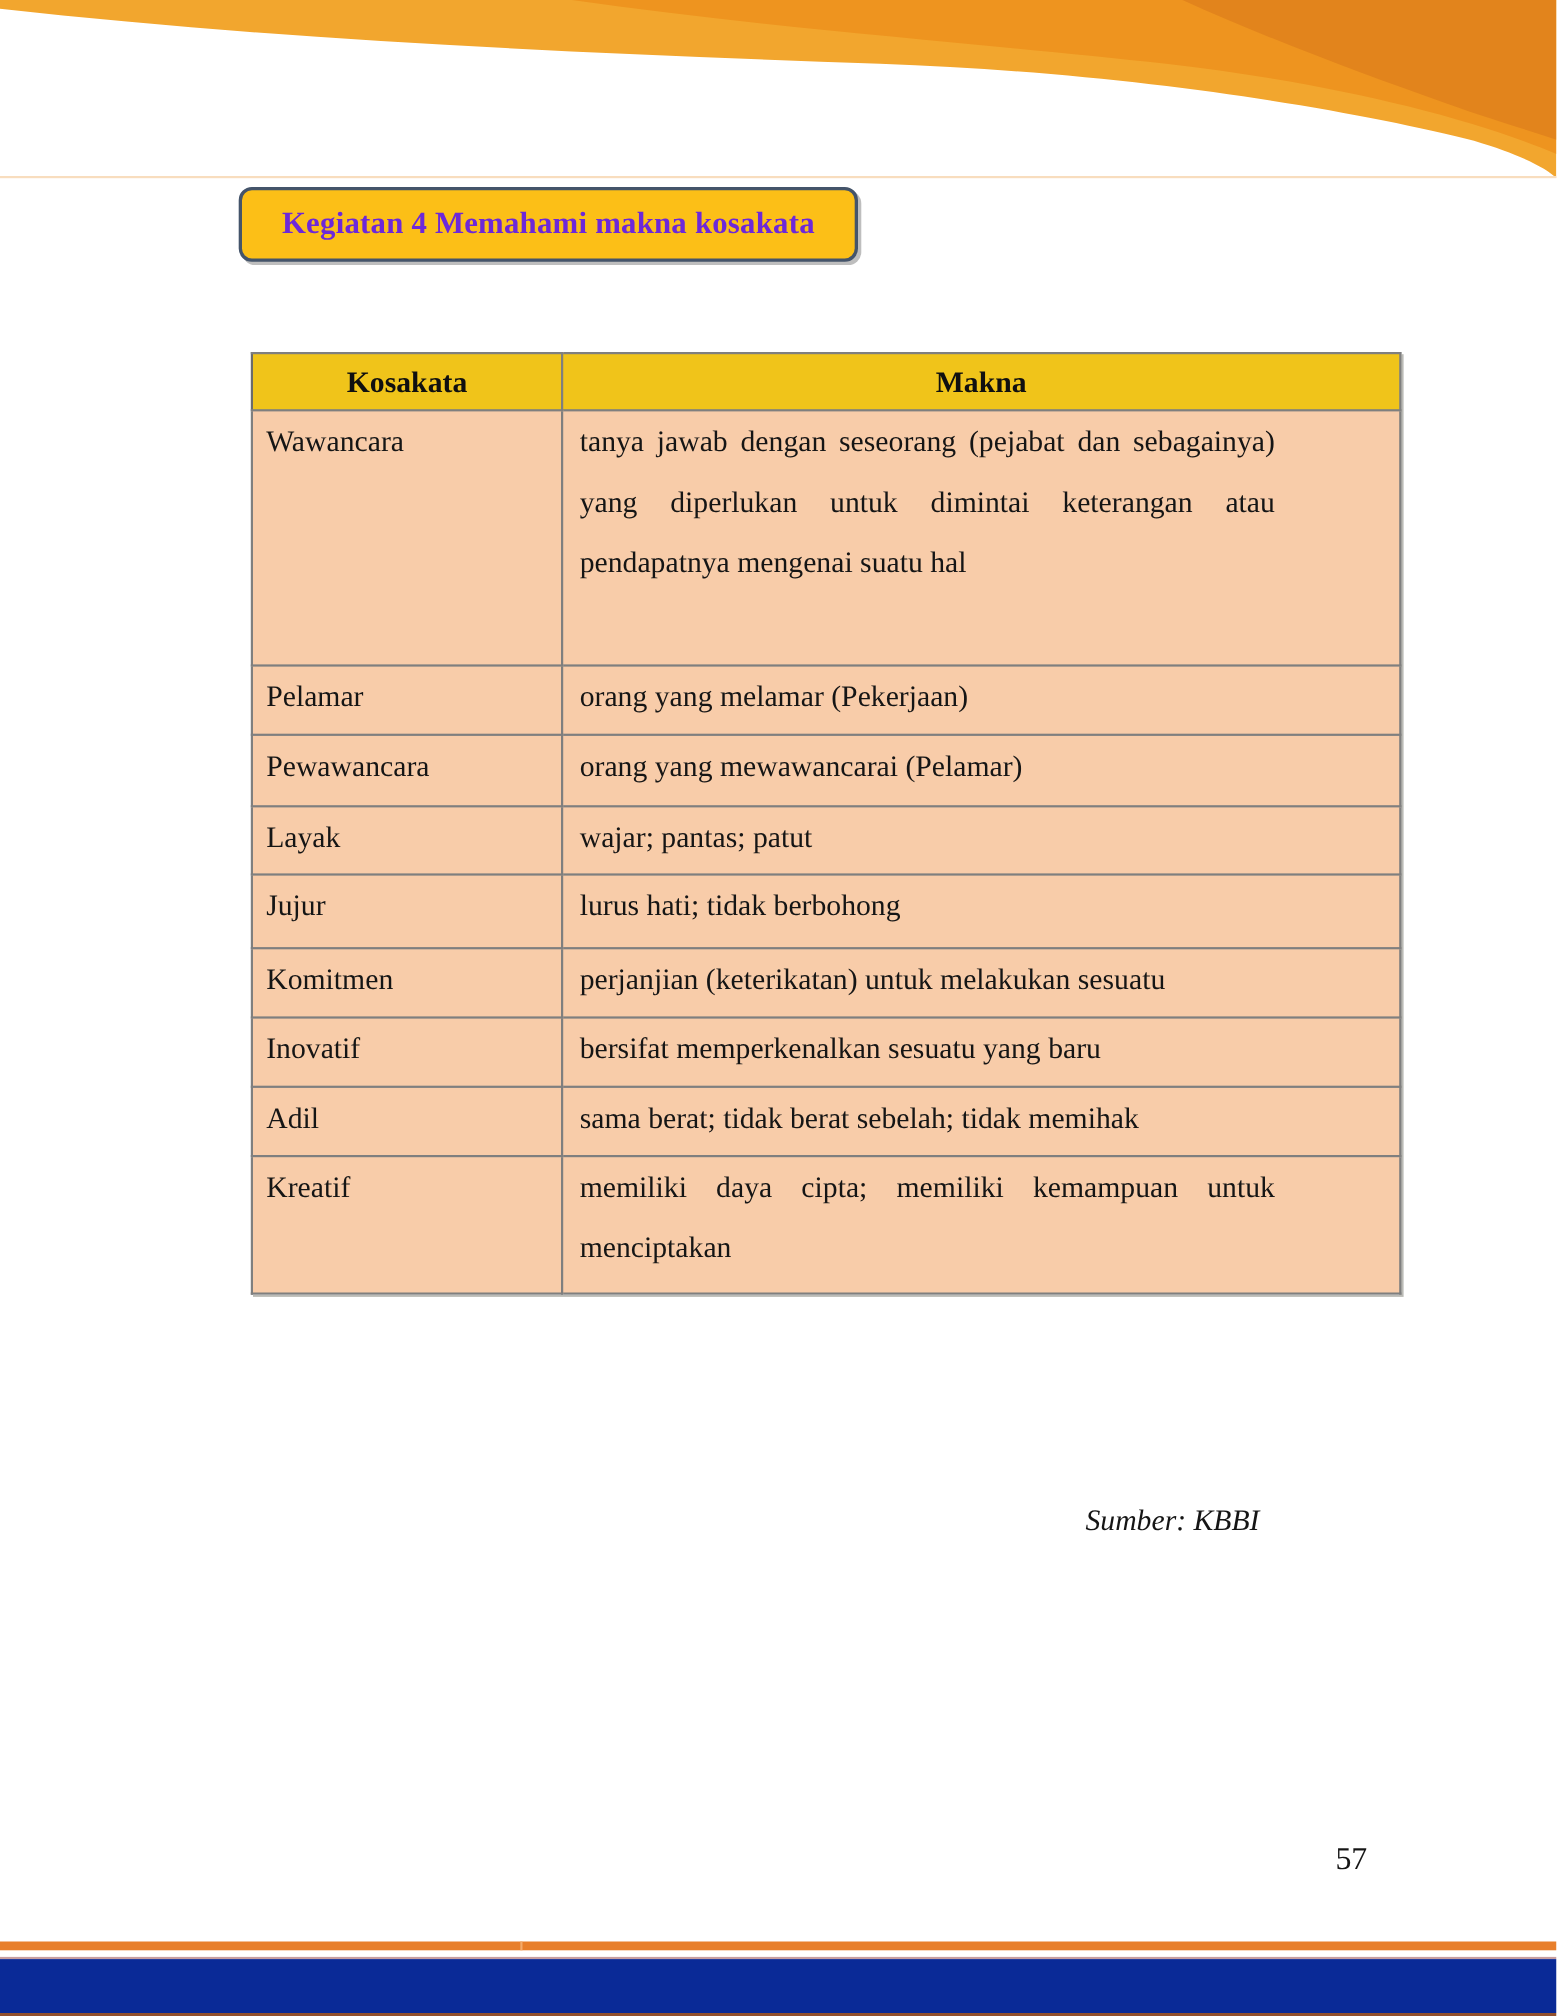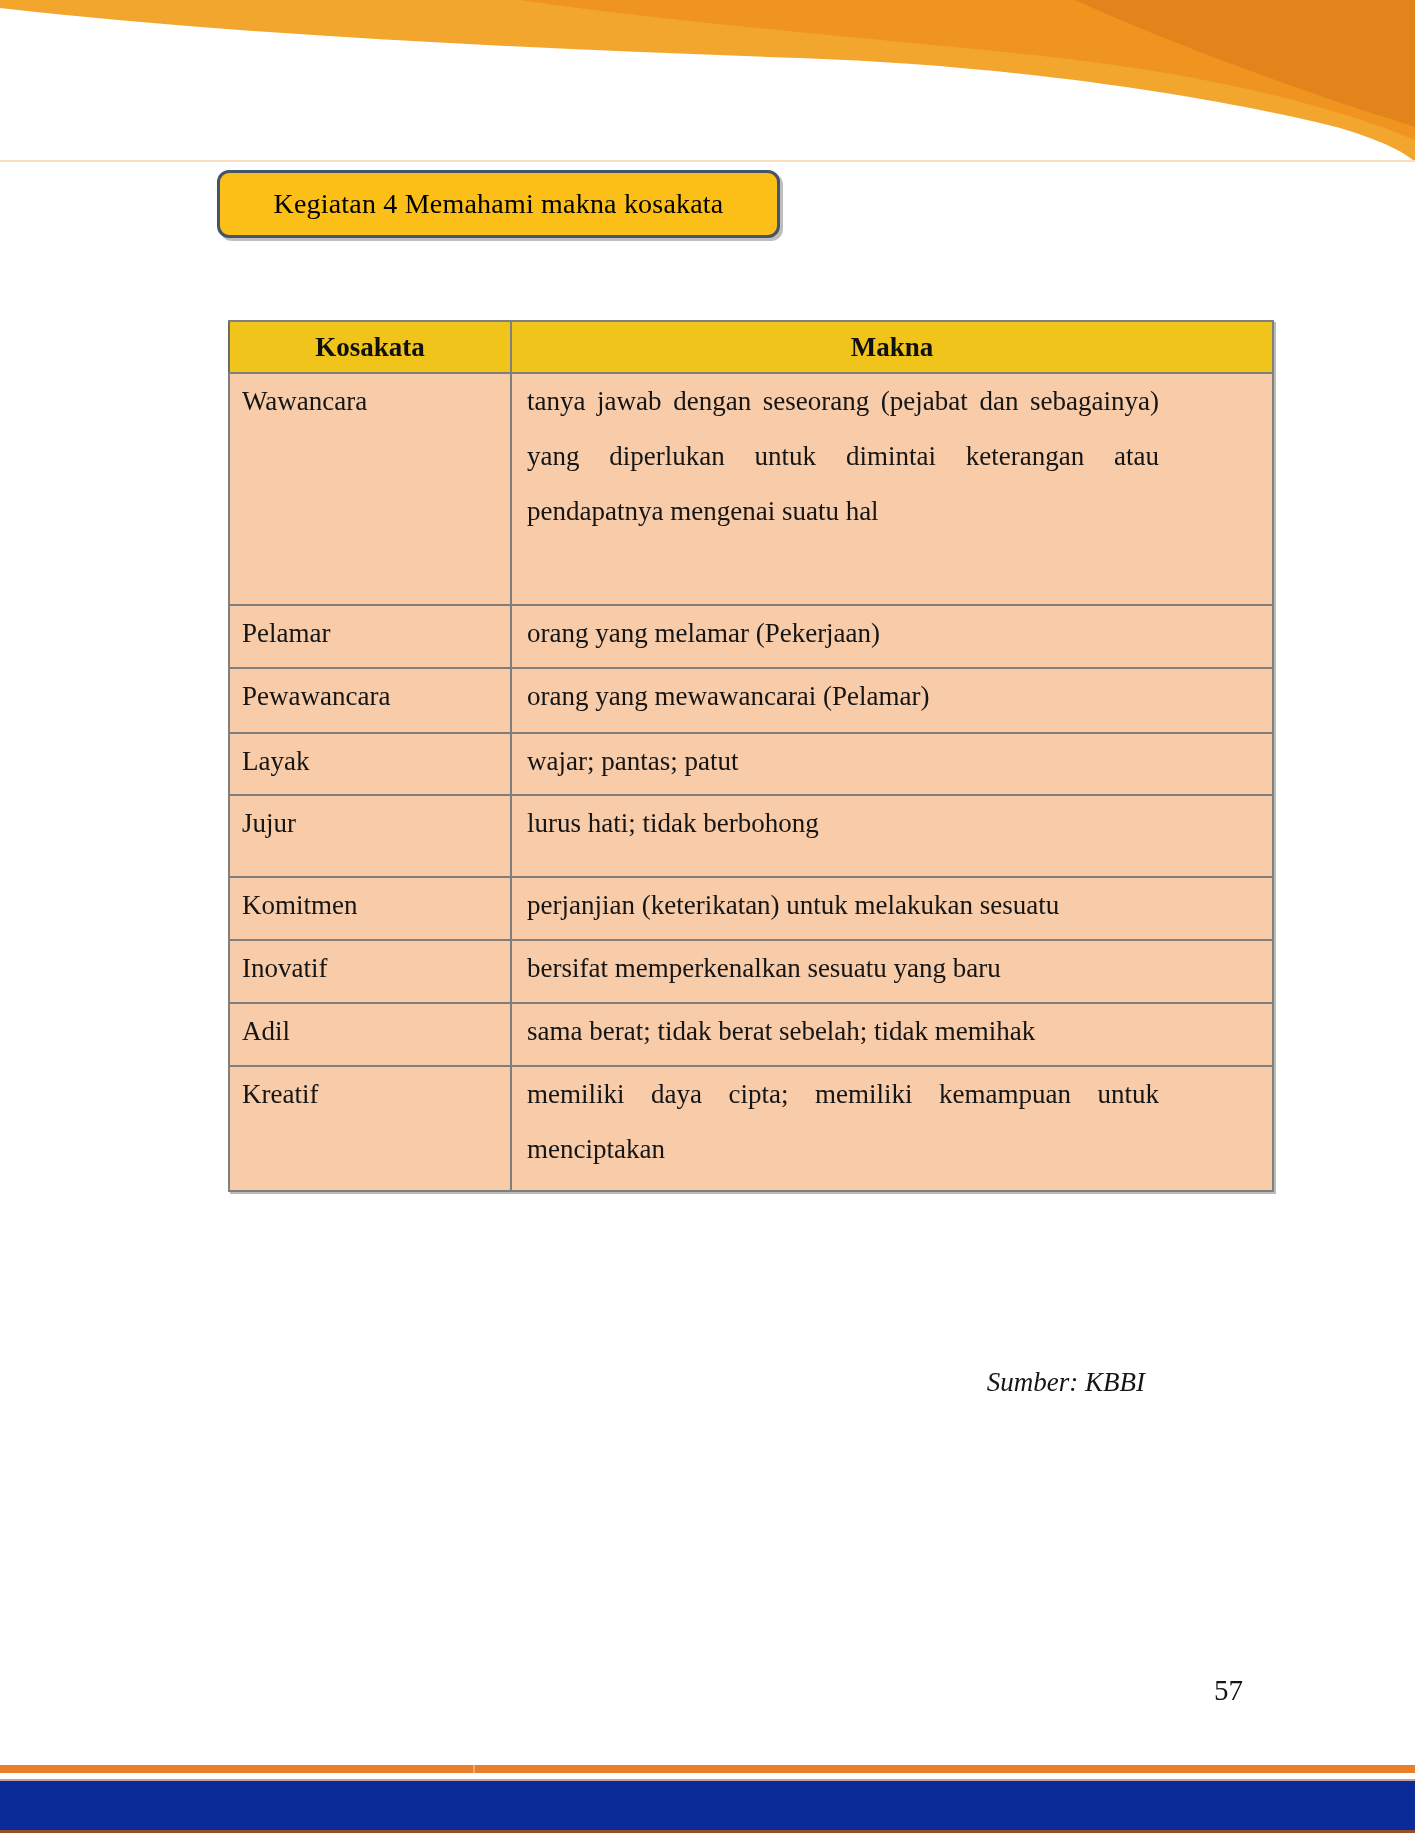--- a/index.html
+++ b/index.html
@@ -12,21 +12,21 @@
   .thin-rule { position:absolute; top:160px; left:0; width:1415px; height:2px;
                background:var(--rule_peach,#F8DDBE); }
 
   
   .badge { position:absolute; left:217px; top:170px; width:563px; height:68px;
            background:var(--badge_yellow,#FCBF17);
            border:3px solid var(--badge_border,#44546A);
            border-radius:12px;
            box-shadow:3px 3px 0 rgba(110,110,110,0.45);
            display:flex; align-items:center; justify-content:center; }
-  .badge span { font-size:28px; font-weight:normal; color:#000000; letter-spacing:0.2px; }
+  .badge span { font-size:28px; font-weight:bold; color:#6d28d9; letter-spacing:0.2px; }
 
   
   table.vocab { position:absolute; left:228px; top:320px; width:1044px;
                 border-collapse:collapse; table-layout:fixed; }
   table.vocab col.c1 { width:282px; }
   table.vocab col.c2 { width:762px; }
   table.vocab th, table.vocab td { border:2px solid var(--table_border,#7F7F7F); }
   table.vocab th {
       background:var(--table_header_yellow,#F0C41A);
       height:52px; font-size:27px; font-weight:bold; color:#101010;
@@ -94,21 +94,21 @@
       <td class="c2">orang yang melamar (Pekerjaan)</td>
     </tr>
     <tr style="height:65px">
       <td class="c1">Pewawancara</td>
       <td class="c2">orang yang mewawancarai (Pelamar)</td>
     </tr>
     <tr style="height:62px">
       <td class="c1">Layak</td>
       <td class="c2">wajar; pantas; patut</td>
     </tr>
-    <tr style="height:82px">
+    <tr style="height:67px">
       <td class="c1">Jujur</td>
       <td class="c2">lurus hati; tidak berbohong</td>
     </tr>
     <tr style="height:63px">
       <td class="c1">Komitmen</td>
       <td class="c2">perjanjian (keterikatan) untuk melakukan sesuatu</td>
     </tr>
     <tr style="height:63px">
       <td class="c1">Inovatif</td>
       <td class="c2">bersifat memperkenalkan sesuatu yang baru</td>

